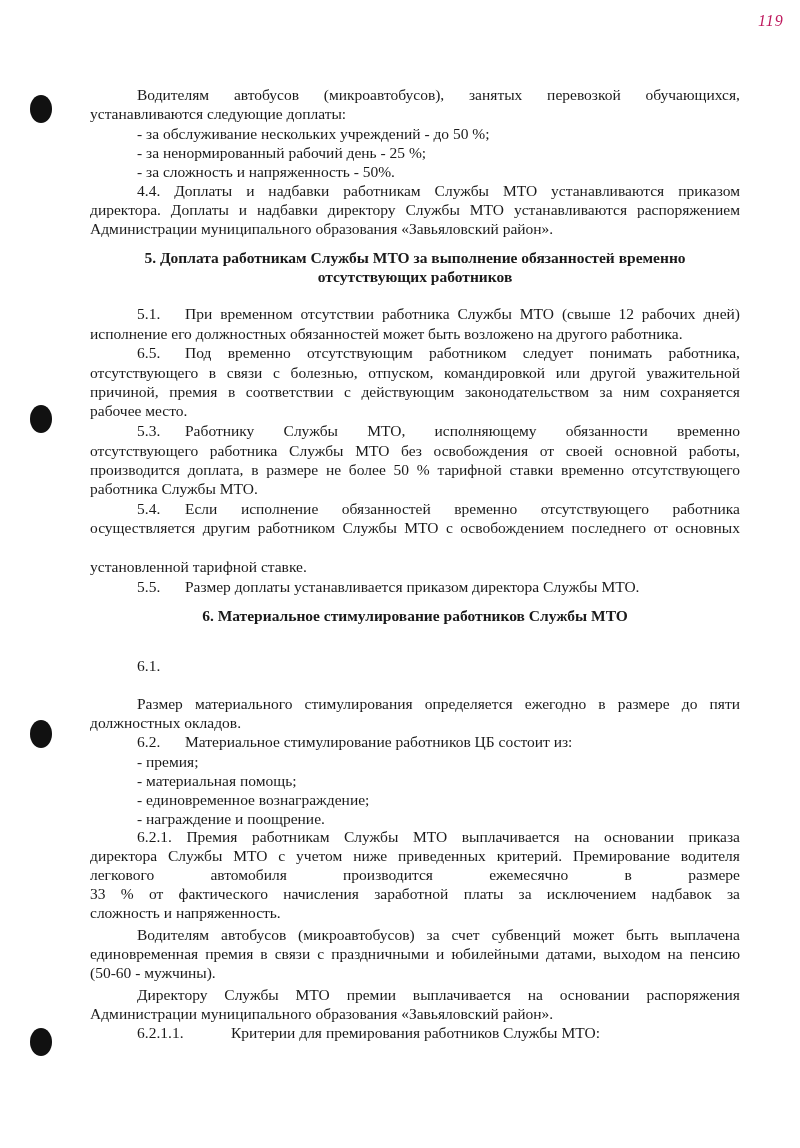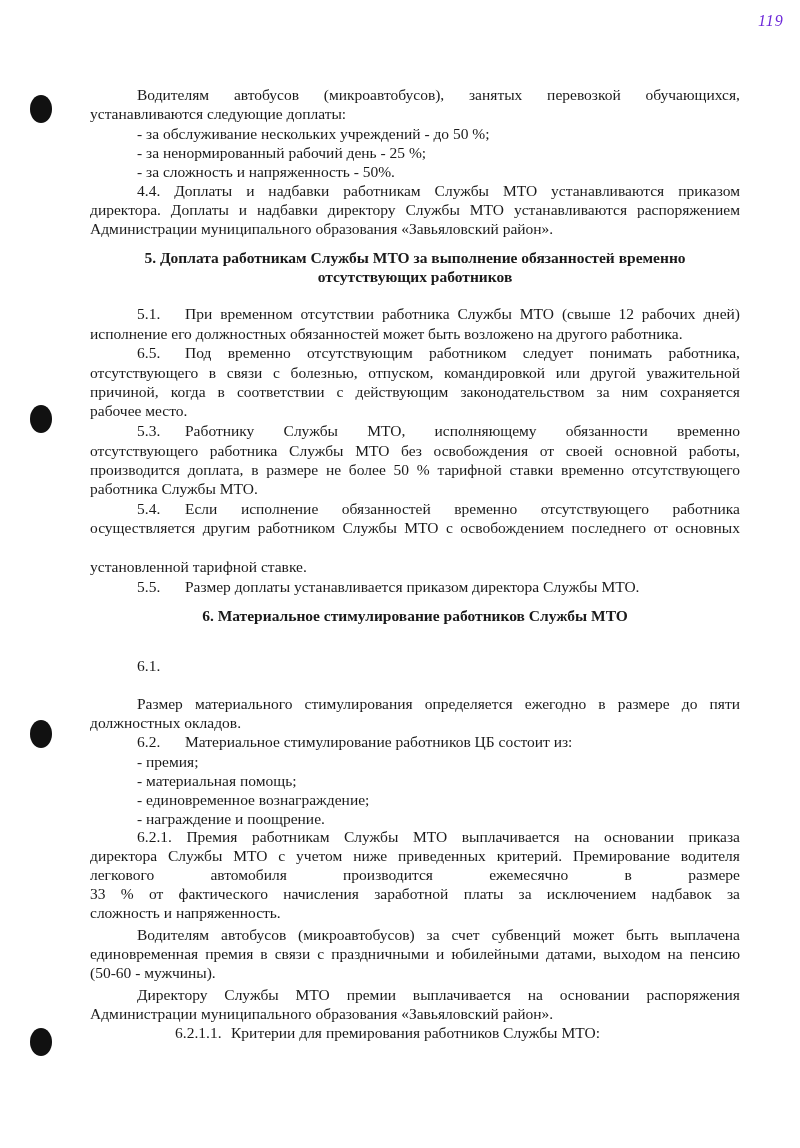--- a/index.html
+++ b/index.html
@@ -2,28 +2,28 @@
 <html><head>
 <meta charset="utf-8">
 <style>
   html, body { margin: 0; padding: 0; }
   body {
     width: 800px; height: 1148px; background: #ffffff; position: relative; overflow: hidden;
     font-family: "Liberation Serif", serif; color: #1a1a1a;
   }
   .page { position: absolute; left: 0; top: 0; width: 800px; height: 1148px; }
   .punch { position: absolute; left: 30px; width: 22px; height: 28px; background: #111; border-radius: 50%; }
-  .pagenum { position: absolute; left: 758px; top: 12px; font-style: italic; font-size: 16px; color: #6d28d9; letter-spacing: 1px; }
+  .pagenum { position: absolute; left: 758px; top: 12px; font-style: italic; font-size: 16px; color: #be185d; letter-spacing: 1px; }
   .line { position: absolute; font-size: 15.5px; line-height: 20px; white-space: nowrap; transform-origin: left top; }
   .j { left: 90px; width: 650px; text-align: justify; text-align-last: justify; white-space: normal; }
   .l { left: 90px; }
   .ind { left: 137px; }
   .heading { position: absolute; left: 90px; width: 650px; text-align: center; font-weight: bold; font-size: 15.5px; line-height: 20px; }
   .num { display: inline-block; width: 48px; }
-  .num2 { display: inline-block; width: 94px; margin-left: 38px; }
+  .num2 { display: inline-block; width: 94px; }
 </style>
 </head>
 <body>
 
 <div class="page">
   <div class="pagenum">119</div>
 
   <div class="punch" style="top:95px"></div>
   <div class="punch" style="top:405px"></div>
   <div class="punch" style="top:720px"></div>
@@ -41,21 +41,21 @@
   <div class="heading" style="top:248px">5. Доплата работникам Службы МТО за выполнение обязанностей временно</div>
   <div class="heading" style="top:267px">отсутствующих работников</div>
 
   <div class="line ind" style="top:304px"><span class="num">5.1.</span></div>
   <div class="line j" style="top:304px; left:185px; width:555px">При временном отсутствии работника Службы МТО (свыше 12 рабочих дней)</div>
   <div class="line l" style="top:324px">исполнение его должностных обязанностей может быть возложено на другого работника.</div>
 
   <div class="line ind" style="top:343px"><span class="num">6.5.</span></div>
   <div class="line j" style="top:343px; left:185px; width:555px">Под временно отсутствующим работником следует понимать работника,</div>
   <div class="line j" style="top:363px">отсутствующего в связи с болезнью, отпуском, командировкой или другой уважительной</div>
-  <div class="line j" style="top:382px">причиной, когда в соответствии с действующим законодательством за ним сохраняется</div>
+  <div class="line j" style="top:382px">причиной, премия в соответствии с действующим законодательством за ним сохраняется</div>
   <div class="line l" style="top:401px">рабочее место.</div>
 
   <div class="line ind" style="top:421px"><span class="num">5.3.</span></div>
   <div class="line j" style="top:421px; left:185px; width:555px">Работнику Службы МТО, исполняющему обязанности временно</div>
   <div class="line j" style="top:441px">отсутствующего работника Службы МТО без освобождения от своей основной работы,</div>
   <div class="line j" style="top:460px">производится доплата, в размере не более 50 % тарифной ставки временно отсутствующего</div>
   <div class="line l" style="top:479px">работника Службы МТО.</div>
 
   <div class="line ind" style="top:499px"><span class="num">5.4.</span></div>
   <div class="line j" style="top:499px; left:185px; width:555px">Если исполнение обязанностей временно отсутствующего работника</div>

